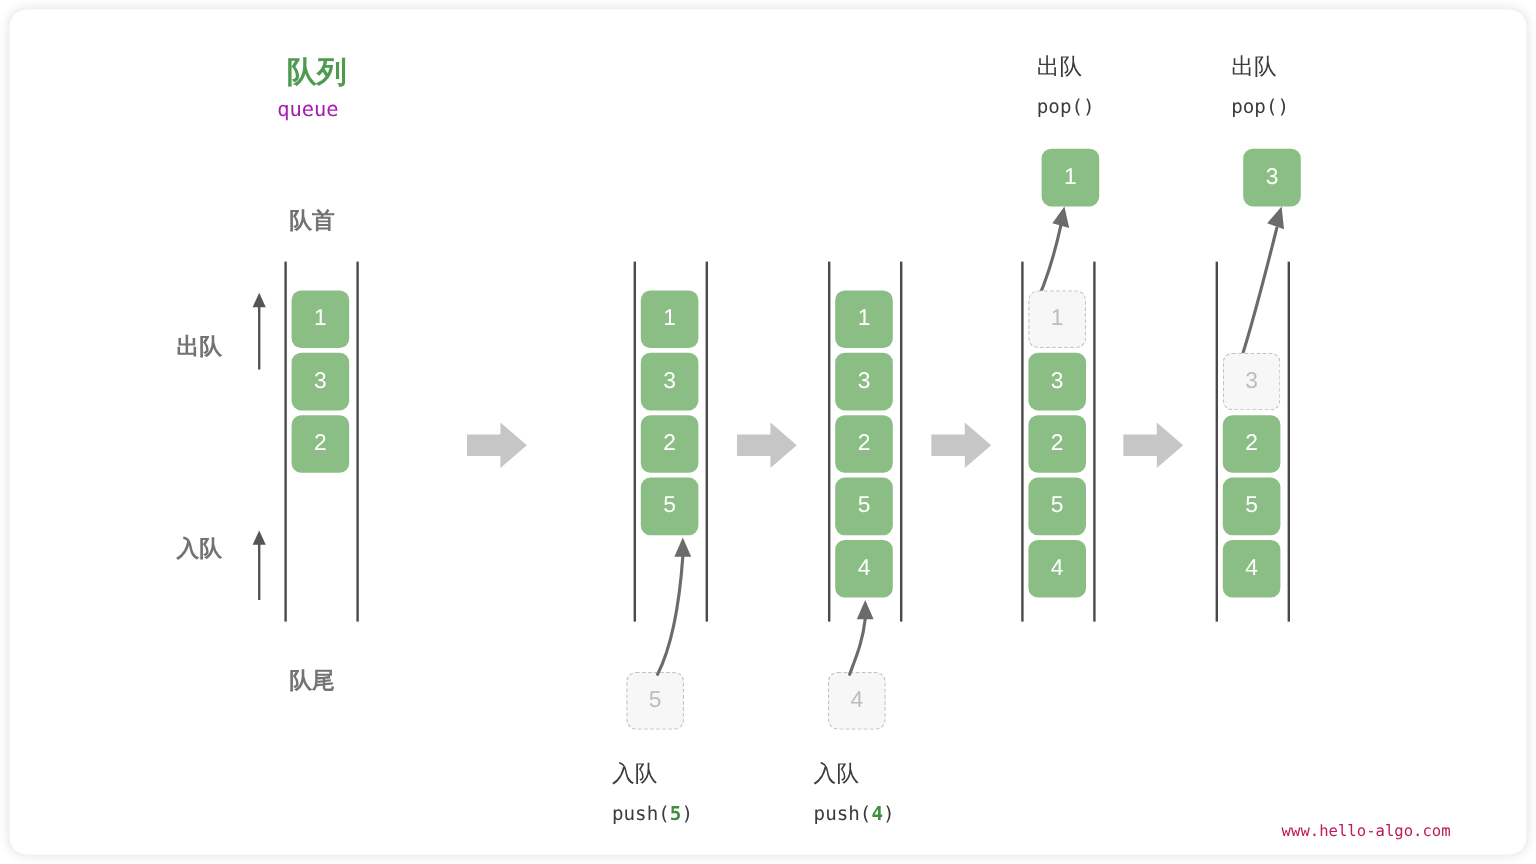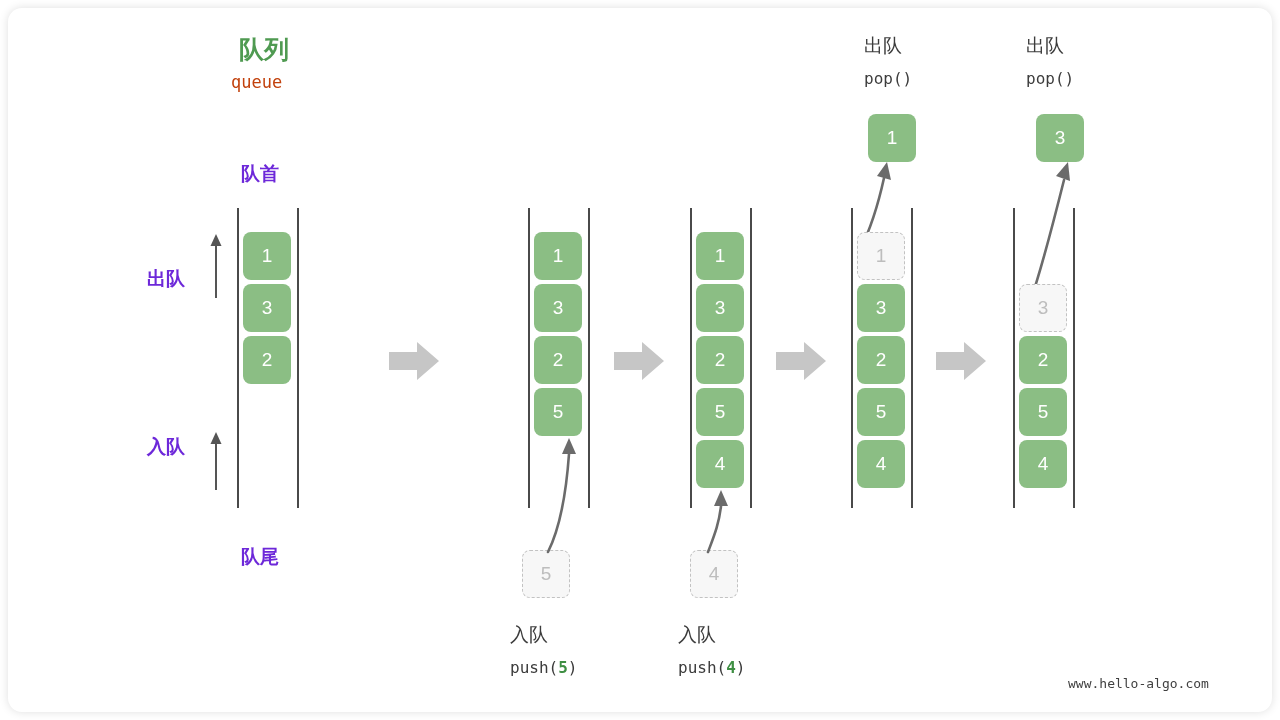--- a/index.html
+++ b/index.html
@@ -19,61 +19,61 @@
     top: 8px;
     width: 1264px;
     height: 704px;
     background: #ffffff;
     border-radius: 14px;
     box-shadow: 0 0 10px rgba(0,0,0,0.13);
     overflow: hidden;
   }
   .stage {
     position: absolute;
-    left: 0; top: 0;
+    left: 0; top: 10px;
     width: 1280px; height: 552px;
     transform: translate(-8px, -8px);
   }
   .abs { position: absolute; }
 
   
   .title-cn {
     font-size: 25px;
     font-weight: bold;
     color: #4f9a51;
     white-space: nowrap;
   }
   .title-en {
     font-family: "DejaVu Sans Mono", "Liberation Mono", monospace;
     font-size: 17px;
-    color: #c2410c;
+    color: #a21caf;
     white-space: nowrap;
   }
   .label-bold {
     font-size: 19px;
     font-weight: bold;
-    color: #6d28d9;
+    color: #737373;
     white-space: nowrap;
   }
   .op-cn {
     font-size: 19px;
     color: #3c3c3c;
     white-space: nowrap;
   }
   .op-code {
     font-family: "DejaVu Sans Mono", "Liberation Mono", monospace;
     font-size: 16px;
     color: #3c3c3c;
     white-space: nowrap;
   }
   .op-code .hl { color: #3f8f43; font-weight: bold; }
   .watermark {
     font-family: "DejaVu Sans Mono", "Liberation Mono", monospace;
     font-size: 13px;
-    color: #404040;
+    color: #be185d;
     white-space: nowrap;
   }
 
   
   .rail {
     width: 1.6px;
     background: #4a4a4a;
   }
 
   

